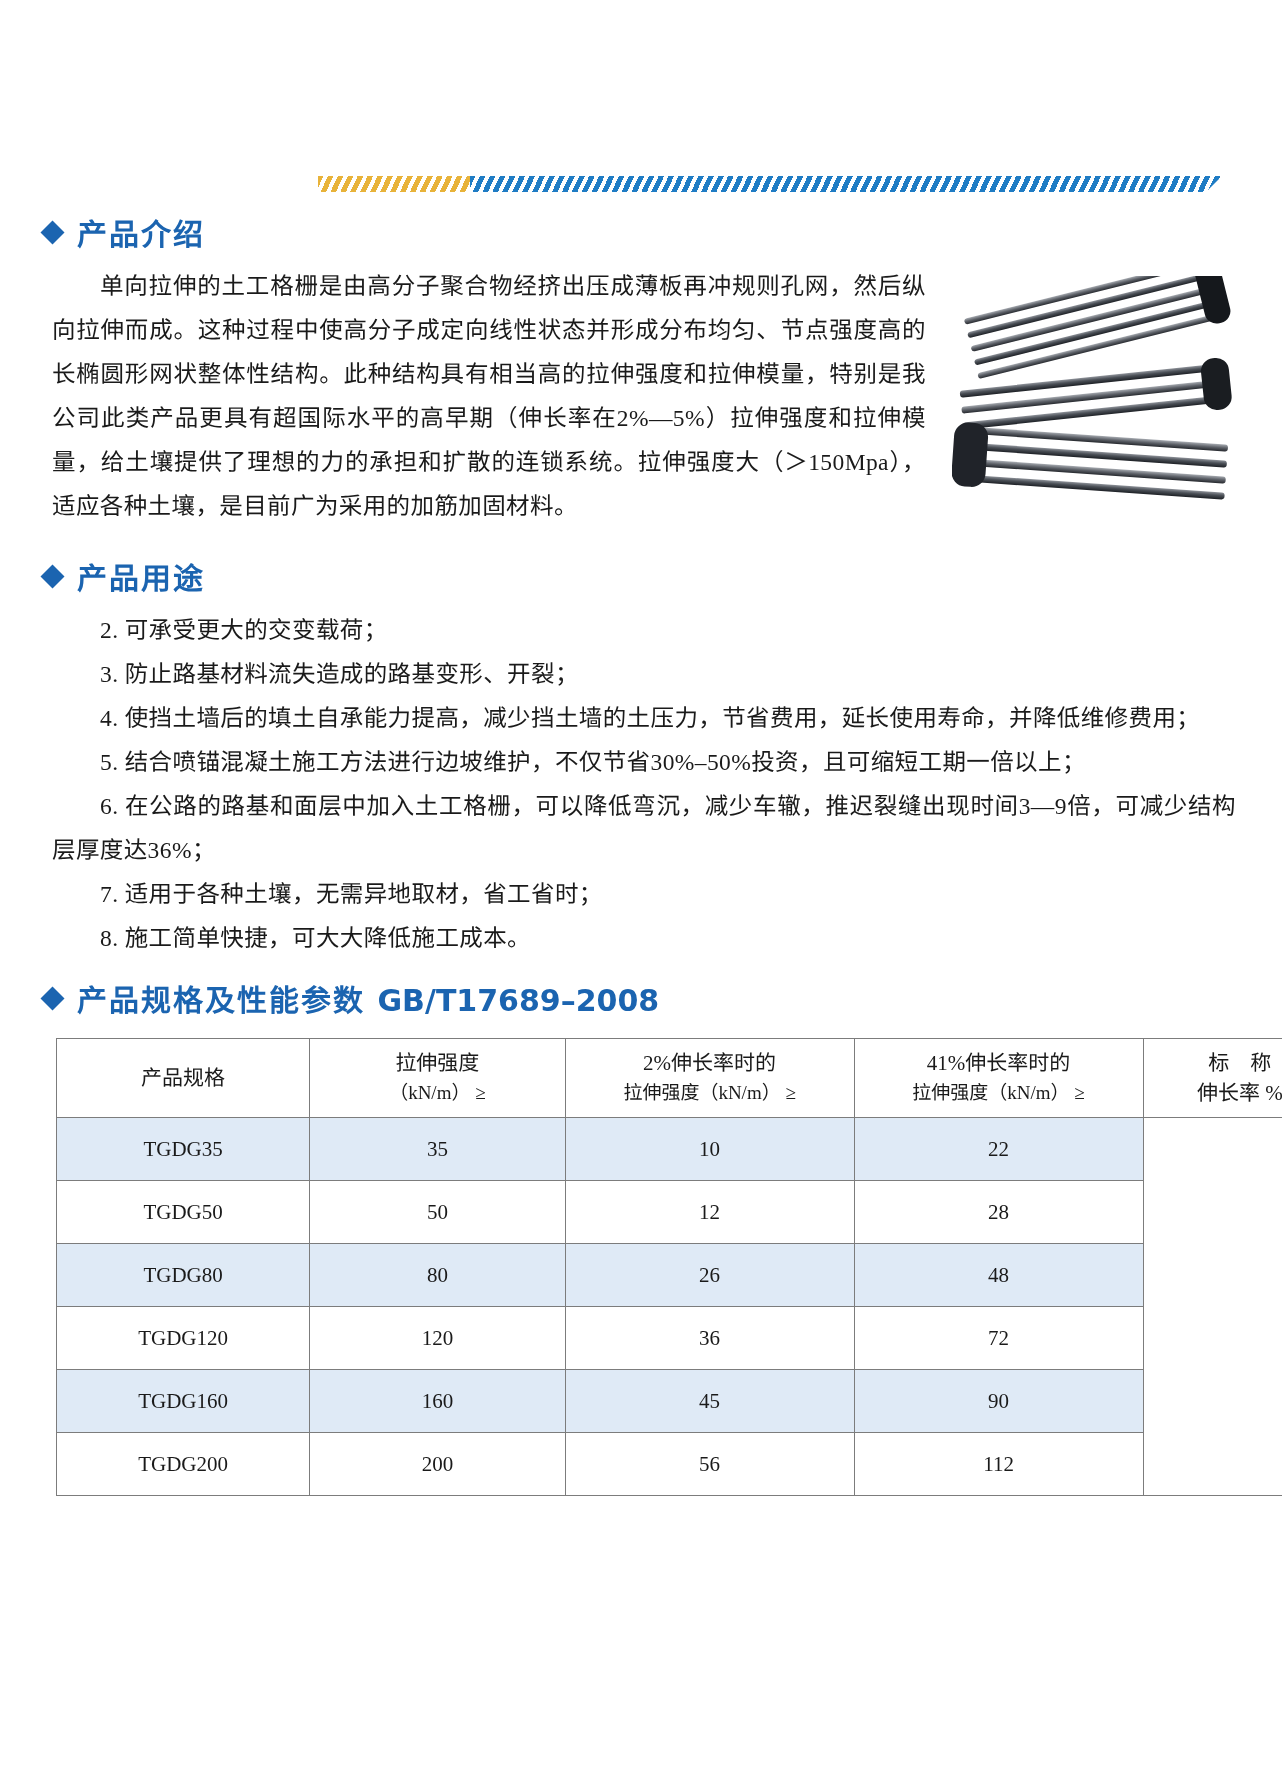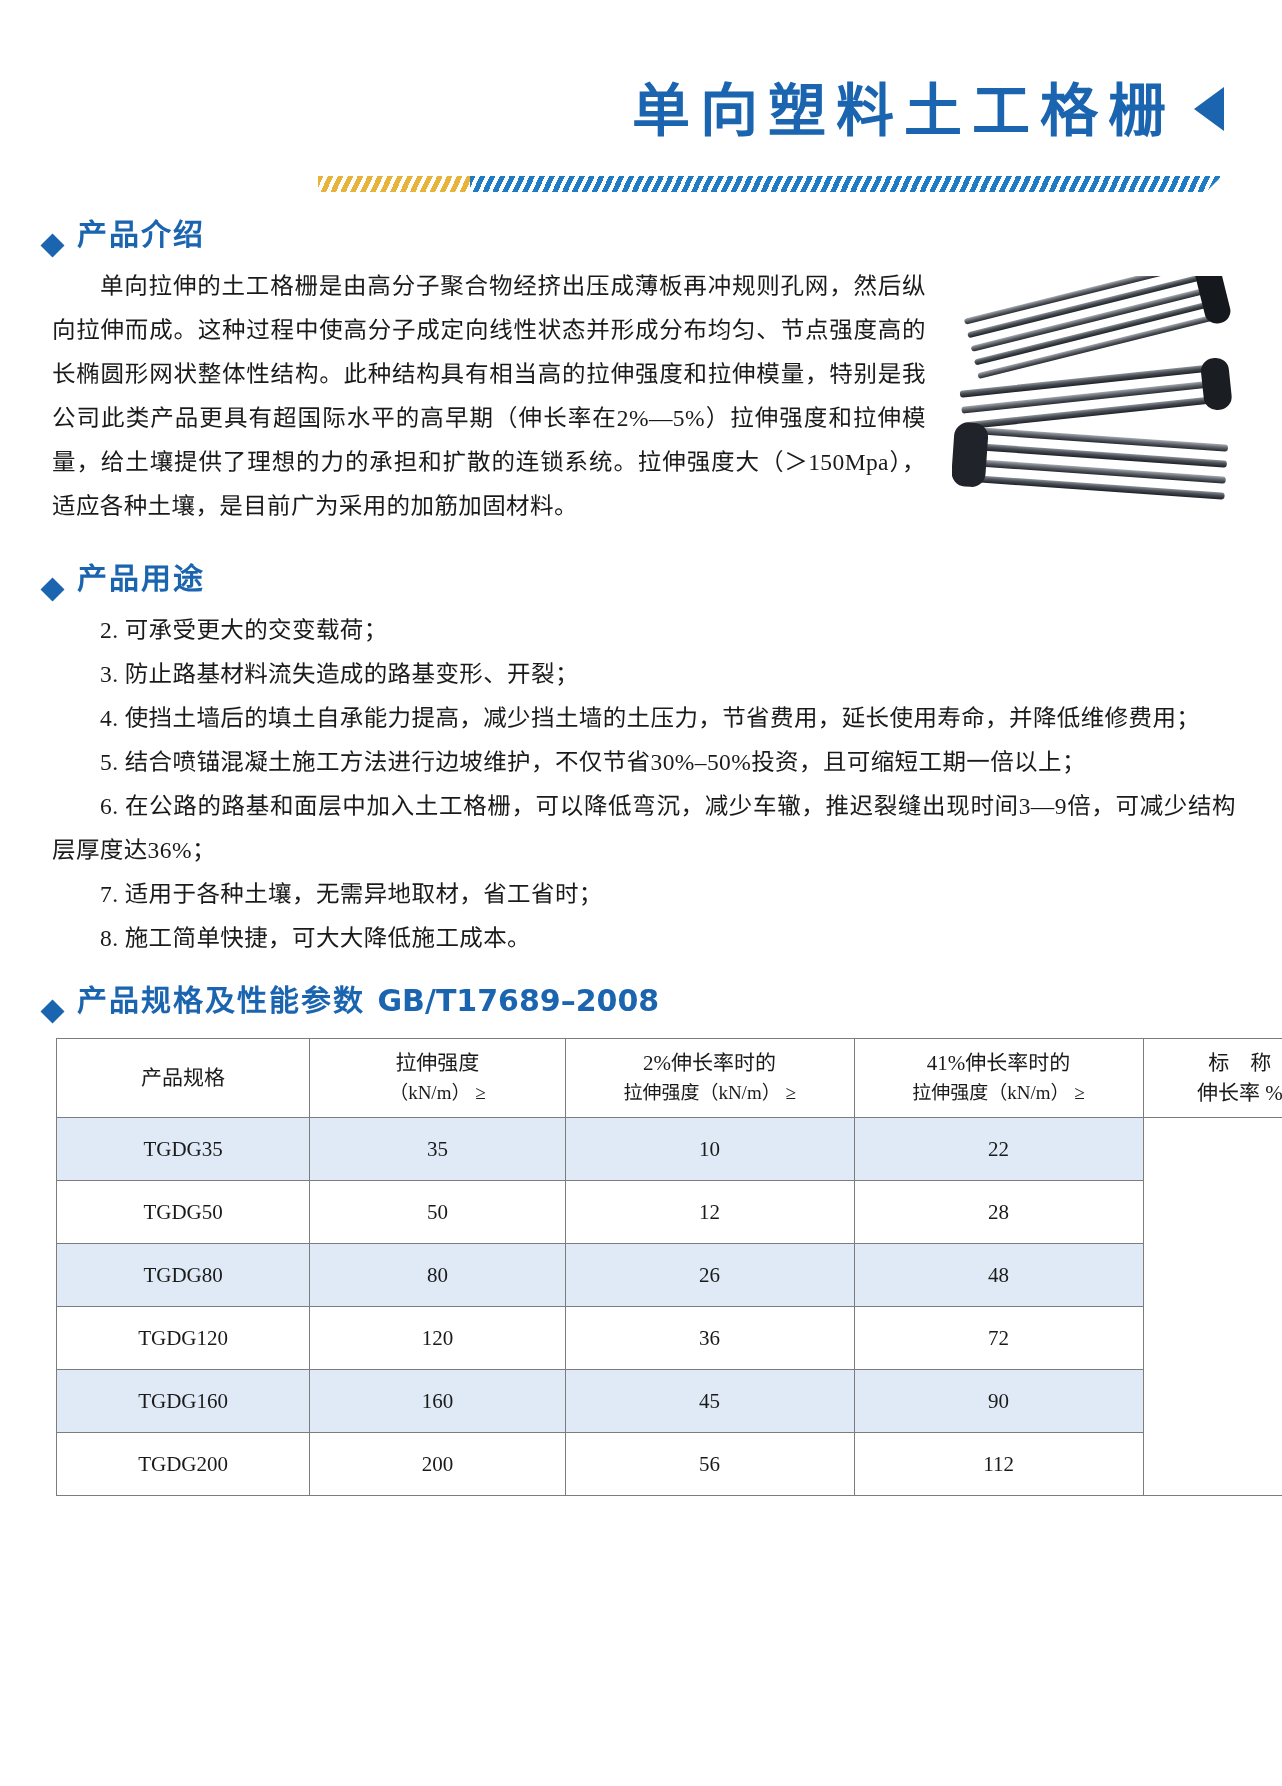--- a/index.html
+++ b/index.html
@@ -72,21 +72,21 @@
       #1f7cc4 0px, #1f7cc4 5px,
       #ffffff 5px, #ffffff 9px
     );
     -webkit-clip-path: polygon(0 0, 100% 0, calc(100% - 16px) 100%, 0 100%);
     clip-path: polygon(0 0, 100% 0, calc(100% - 16px) 100%, 0 100%);
   }
 
   
   .sect-head {
     display: flex;
-    align-items: flex-end;
+    align-items: center;
     gap: 16px;
     margin: 0 0 10px 44px;
   }
   .diamond {
     width: 17px;
     height: 17px;
     background: #1b64b0;
     transform: rotate(45deg);
     flex: 0 0 auto;
   }
@@ -176,24 +176,20 @@
   .col-a { width: 212px; }
   .col-b { width: 214px; }
   .col-c { width: 242px; }
   .col-d { width: 242px; }
   .col-e { width: 162px; }
 </style>
 </head>
 <body>
 
 <div class="header">
-  <div class="title-row">
-    <div class="main-title">单向塑料土工格栅</div>
-    <div class="title-arrow"></div>
-  </div>
   <div class="rule">
     <div class="rule-seg rule-gold"></div>
     <div class="rule-seg rule-blue"></div>
   </div>
 </div>
 
 <div class="sect-head">
   <span class="diamond"></span>
   <span class="sect-title">产品介绍</span>
 </div>

